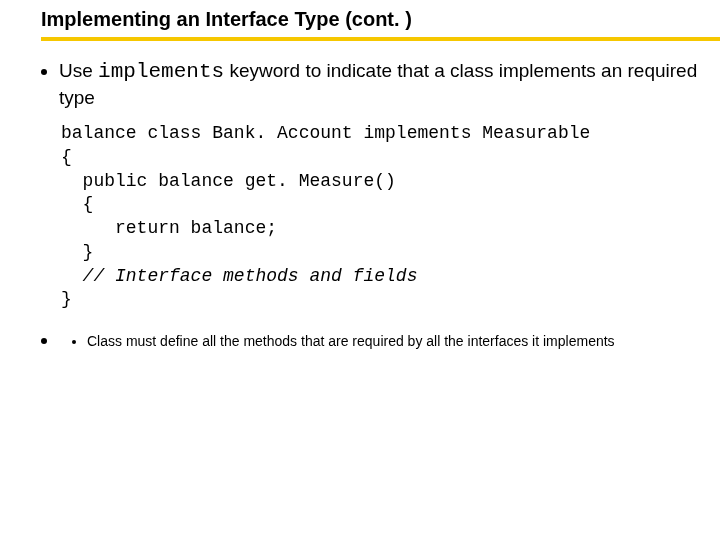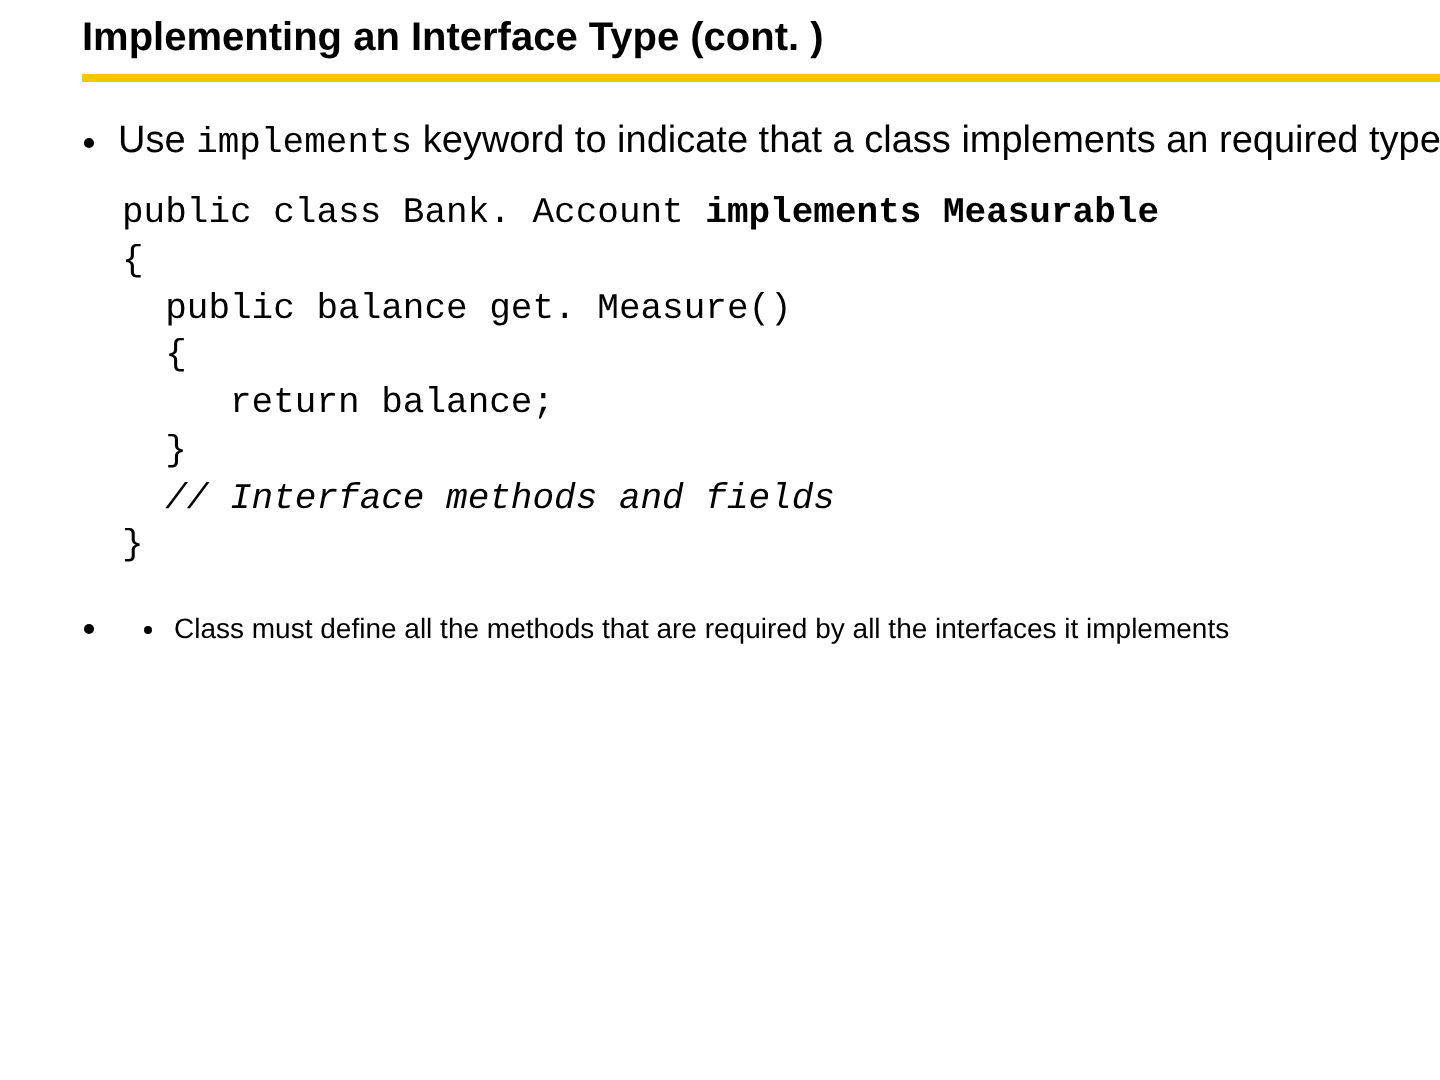--- a/index.html
+++ b/index.html
@@ -37,30 +37,30 @@
     margin: 0 0 0 18px;
     padding: 0;
     font-size: 19px;
     line-height: 1.28;
   }
   ul.top > li {
     margin-bottom: 10px;
   }
   .kw {
     font-family: "Courier New", Courier, monospace;
-    font-size: 18px;
+    font-size: 21px;
   }
   pre.code {
     font-family: "Courier New", Courier, monospace;
     font-size: 18px;
     line-height: 1.32;
     margin: 12px 0 16px 20px;
     white-space: pre;
   }
-  pre.code .bold { font-weight: bold; }
+  pre.code .bold { font-weight: normal; }
   pre.code .ital { font-style: italic; }
   ul.sub {
     list-style: disc;
     margin: 8px 0 0 28px;
     padding: 0;
     font-size: 14px;
     line-height: 1.28;
   }
   .footer {
     position: absolute;
@@ -79,21 +79,21 @@
 
   <div class="title">Implementing an Interface Type  (cont. )</div>
   <div class="rule"></div>
 
   <ul class="top">
     <li>
       <span>Use </span><span class="kw">implements</span><span> keyword to indicate that a class implements an required type</span>
     </li>
   </ul>
 
-  <pre class="code"><span>public class Bank. Account </span><span class="bold">implements Measurable</span>
+  <pre class="code"><span>balance class Bank. Account </span><span class="bold">implements Measurable</span>
 <span>{</span>
 <span>  public balance get. Measure()</span>
 <span>  {</span>
 <span>     return balance;</span>
 <span>  }</span>
 <span class="ital">  // Interface methods and fields</span>
 <span>}</span></pre>
 
   <ul class="top">
     <li>

